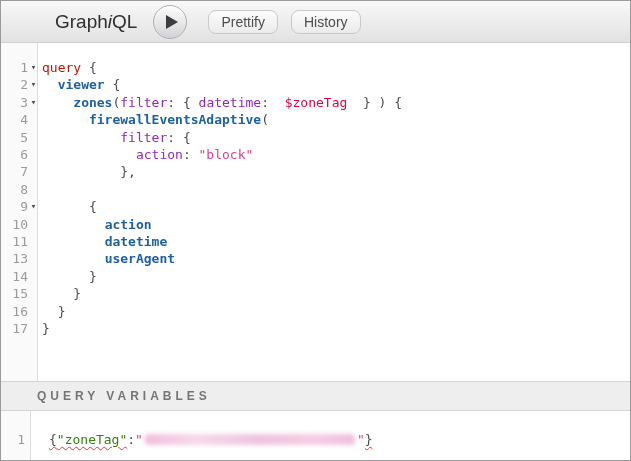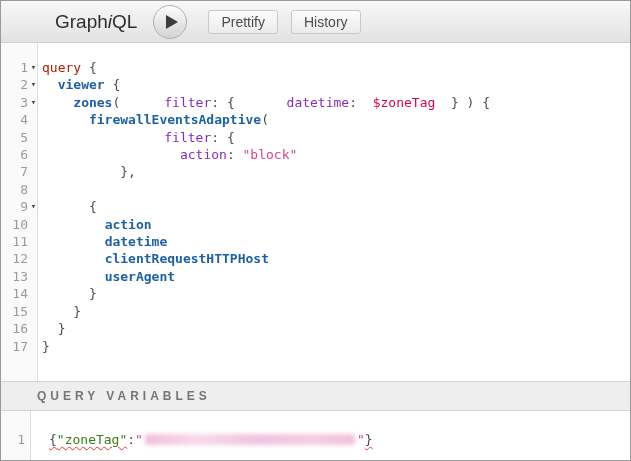--- a/index.html
+++ b/index.html
@@ -25,21 +25,21 @@
     display:flex;align-items:center;justify-content:center;
     cursor:pointer;padding:0;
   }
   .play-tri{
     width:0;height:0;margin-left:4px;
     border-left:12px solid #3d3d3d;
     border-top:7px solid transparent;
     border-bottom:7px solid transparent;
   }
   .tb-btn{
-    margin-left:21px;height:24px;padding:0 12px;border-radius:3px;
+    margin-left:21px;height:24px;padding:0 12px;border-radius:8px;
     background:linear-gradient(#fcfcfc,#ebebeb);
     border:1px solid #c9c9c9;color:#4d4d4d;font-size:14px;
     font-family:"Liberation Sans",sans-serif;cursor:pointer;text-align:right;
   }
   .tb-btn + .tb-btn{margin-left:13px;}
   
   .editor{position:relative;background:#fff;overflow:hidden;
     font-family:"DejaVu Sans Mono",monospace;font-size:13px;line-height:17.4px;}
   .gutter-bg{position:absolute;left:0;top:0;bottom:0;background:#fafafa;border-right:1px solid #dddddd;}
   .q-gutter{width:37px;}
@@ -52,21 +52,21 @@
   .fold{flex:none;width:11px;text-align:center;font-size:9px;color:#4a4a4a;line-height:17.4px;cursor:pointer;}
   .q .code{padding-left:3px;}
   .v .code{padding-left:13px;}
   .q-area{height:338px;}
   .q-area .lines{padding-top:16px;}
   .v-area{height:49px;}
   .v-area .lines{padding-top:20px;}
   
   .kw{color:#B11A04;}
   .prop{color:#1F61A0;font-weight:bold;}
-  .attr{color:#8B2BB9;margin-left:44px;}
+  .attr{color:#8B2BB9;}
   .var{color:#D2054E;}
   .str{color:#D64292;}
   .num{color:#2882F9;}
   .punc{color:#4b4b4b;}
   .key{color:#397D13;}
   .wavy{text-decoration-line:underline;text-decoration-style:wavy;
         text-decoration-color:#dd3a3a;text-decoration-thickness:1px;text-underline-offset:2px;}
   .redact{display:inline-block;width:210px;height:11px;border-radius:3px;
         background:linear-gradient(90deg,#f2bedd,#f7d9ea 25%,#eec3de 55%,#f5cde4 80%,#f0c0dd);
         filter:blur(2px);vertical-align:-1px;margin:0 2px;}
@@ -100,21 +100,20 @@
         <div class="cm-line"><span class="ln">2</span><span class="fold">▾</span><span class="code"><span class="ws">  </span><span class="prop">viewer</span><span class="punc"> {</span></span></div>
         <div class="cm-line"><span class="ln">3</span><span class="fold">▾</span><span class="code"><span class="ws">    </span><span class="prop">zones</span><span class="punc">(</span><span class="attr">filter</span><span class="punc">: { </span><span class="attr">datetime</span><span class="punc">:  </span><span class="var">$zoneTag</span><span class="punc">  } ) {</span></span></div>
         <div class="cm-line"><span class="ln">4</span><span class="fold"></span><span class="code"><span class="ws">      </span><span class="prop">firewallEventsAdaptive</span><span class="punc">(</span></span></div>
         <div class="cm-line"><span class="ln">5</span><span class="fold"></span><span class="code"><span class="ws">          </span><span class="attr">filter</span><span class="punc">: {</span></span></div>
         <div class="cm-line"><span class="ln">6</span><span class="fold"></span><span class="code"><span class="ws">            </span><span class="attr">action</span><span class="punc">: </span><span class="str">"block"</span></span></div>
         <div class="cm-line"><span class="ln">7</span><span class="fold"></span><span class="code"><span class="ws">          </span><span class="punc">},</span></span></div>
         <div class="cm-line"><span class="ln">8</span><span class="fold"></span></div>
         <div class="cm-line"><span class="ln">9</span><span class="fold">▾</span><span class="code"><span class="ws">      </span><span class="punc">{</span></span></div>
         <div class="cm-line"><span class="ln">10</span><span class="fold"></span><span class="code"><span class="ws">        </span><span class="prop">action</span></span></div>
         <div class="cm-line"><span class="ln">11</span><span class="fold"></span><span class="code"><span class="ws">        </span><span class="prop">datetime</span></span></div>
-        <div class="cm-line"><span class="ln">12</span><span class="fold"></span><span class="code"><span class="ws">        </span><span class="prop">clientRequestHTTPHost</span></span></div>
         <div class="cm-line"><span class="ln">13</span><span class="fold"></span><span class="code"><span class="ws">        </span><span class="prop">userAgent</span></span></div>
         <div class="cm-line"><span class="ln">14</span><span class="fold"></span><span class="code"><span class="ws">      </span><span class="punc">}</span></span></div>
         <div class="cm-line"><span class="ln">15</span><span class="fold"></span><span class="code"><span class="ws">    </span><span class="punc">}</span></span></div>
         <div class="cm-line"><span class="ln">16</span><span class="fold"></span><span class="code"><span class="ws">  </span><span class="punc">}</span></span></div>
         <div class="cm-line"><span class="ln">17</span><span class="fold"></span><span class="code"><span class="punc">}</span></span></div>
       </div>
   </div>
 
   <div class="var-title">
     <span>QUERY VARIABLES</span>

